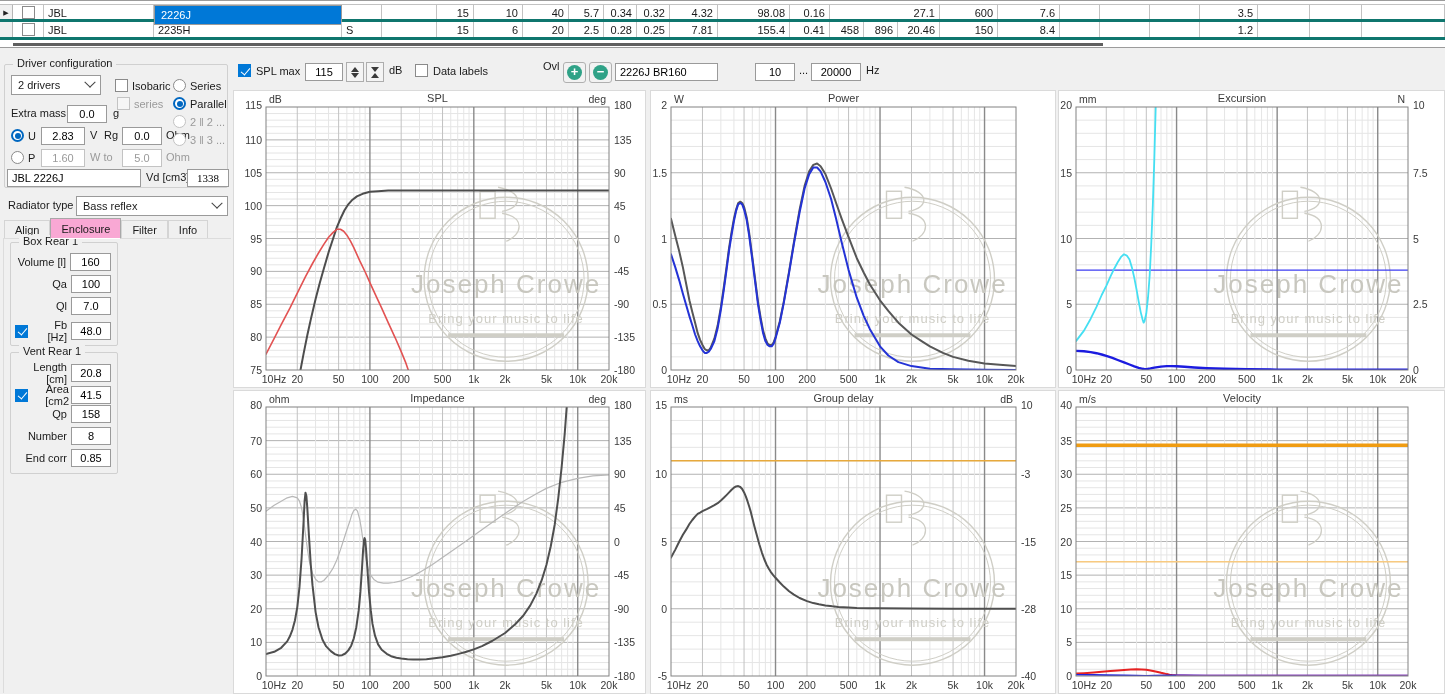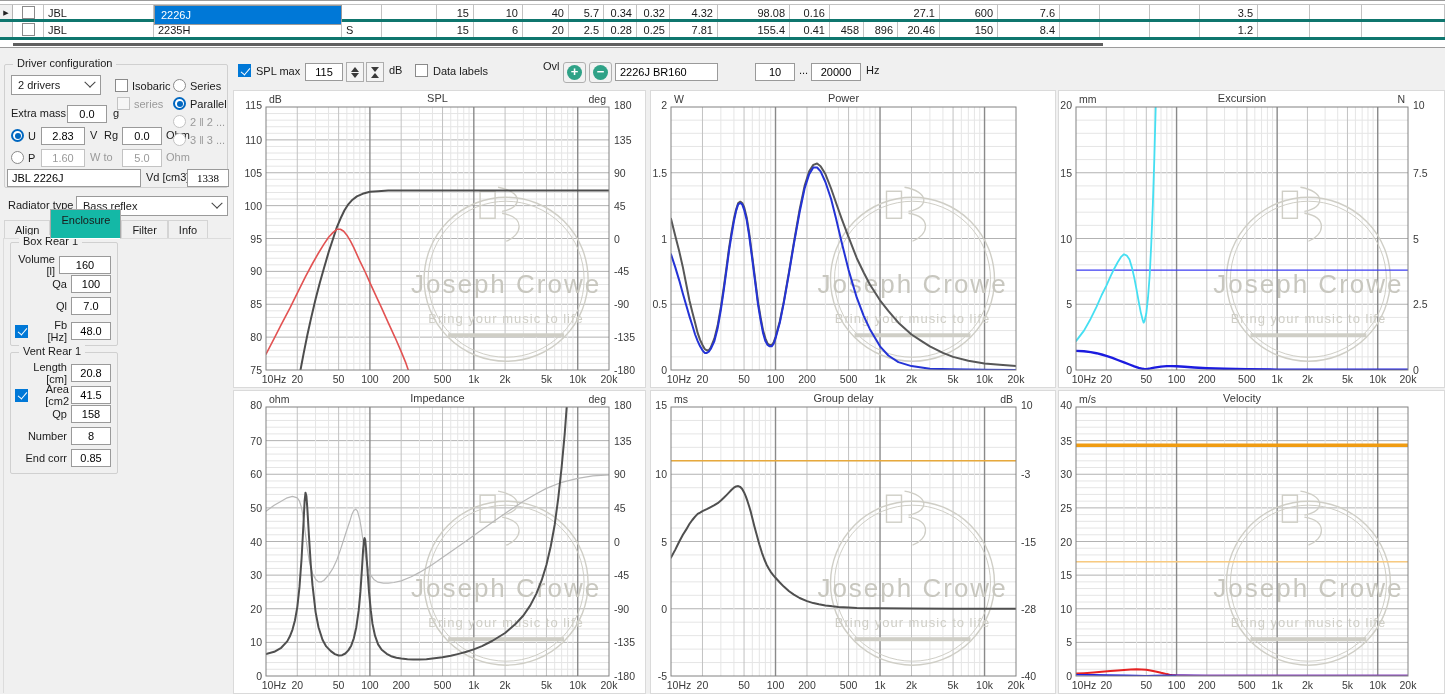--- a/index.html
+++ b/index.html
@@ -38,21 +38,21 @@
   .chev{width:7px;height:7px;border-right:1.4px solid #444;border-bottom:1.4px solid #444;
         transform:rotate(45deg) translate(-2px,-2px);flex:none;}
   .glab{color:#9a9a9a;}
   .fset{position:absolute;border:1px solid #d0d0d0;border-radius:2px;box-sizing:border-box;}
   .fset .legend{position:absolute;top:-8px;left:8px;background:#f0f0f0;padding:0 4px;}
   
   #lpanel{position:absolute;left:0;top:48px;width:233px;height:646px;}
   #lpanel .abs{position:absolute;}
   .tabs{position:absolute;left:4px;top:170px;display:flex;align-items:flex-end;height:21px;}
   .tab{height:19px;line-height:19px;padding:0 10px;background:#f0f0f0;border:1px solid #d4d4d4;border-bottom:none;box-sizing:border-box;}
-  .tab.active{height:30px;line-height:21px;background:#14b8a6;border:1px solid #a8a8a8;border-bottom:1px solid #fff;position:relative;z-index:2;}
+  .tab.active{height:21px;line-height:21px;background:#f9a8d4;border:1px solid #a8a8a8;border-bottom:1px solid #fff;position:relative;z-index:2;}
   .tabpage{position:absolute;left:3px;top:190px;width:227px;height:454px;border-top:1px solid #dcdcdc;border-left:1px solid #dcdcdc;}
   .frow{position:absolute;display:flex;align-items:center;gap:4px;}
   .rlab{display:inline-block;text-align:right;}
   
   #toolbar{position:absolute;left:233px;top:58px;width:1212px;height:32px;}
   #toolbar .abs{position:absolute;display:flex;align-items:center;gap:5px;}
   .tbtn{width:18px;height:20px;border:1px solid #adadad;background:#f4f4f4;box-sizing:border-box;
         display:flex;flex-direction:column;align-items:center;justify-content:center;gap:1px;}
   .tri-up{width:0;height:0;border-left:4px solid transparent;border-right:4px solid transparent;border-bottom:5px solid #3a3a3a;}
   .tri-dn{width:0;height:0;border-left:4px solid transparent;border-right:4px solid transparent;border-top:5px solid #3a3a3a;}
@@ -240,21 +240,21 @@
       <div class="tab active">Enclosure</div>
       <div class="tab">Filter</div>
       <div class="tab">Info</div>
     </div>
     <div class="tabpage"></div>
 
     <div class="fset" style="left:10px;top:194px;width:108px;height:104px">
       <span class="legend">Box Rear 1</span>
       <div class="frow" style="left:0;top:10px;width:100px;justify-content:flex-end">
           <span class="rlab">Volume [l]</span>
-          <input class="inp" style="width: 52px;" value="160">
+          <input class="inp" style="width: 41px;" value="160">
         </div>
       <div class="frow" style="left:0;top:32px;width:100px;justify-content:flex-end">
           <span class="rlab">Qa</span>
           <input class="inp" style="width: 40px;" value="100">
         </div>
       <div class="frow" style="left:0;top:54px;width:100px;justify-content:flex-end">
           <span class="rlab">Ql</span>
           <input class="inp" style="width: 40px;" value="7.0">
         </div>
       <div class="frow" style="left:4px;top:76px;width:96px;justify-content:flex-end">

